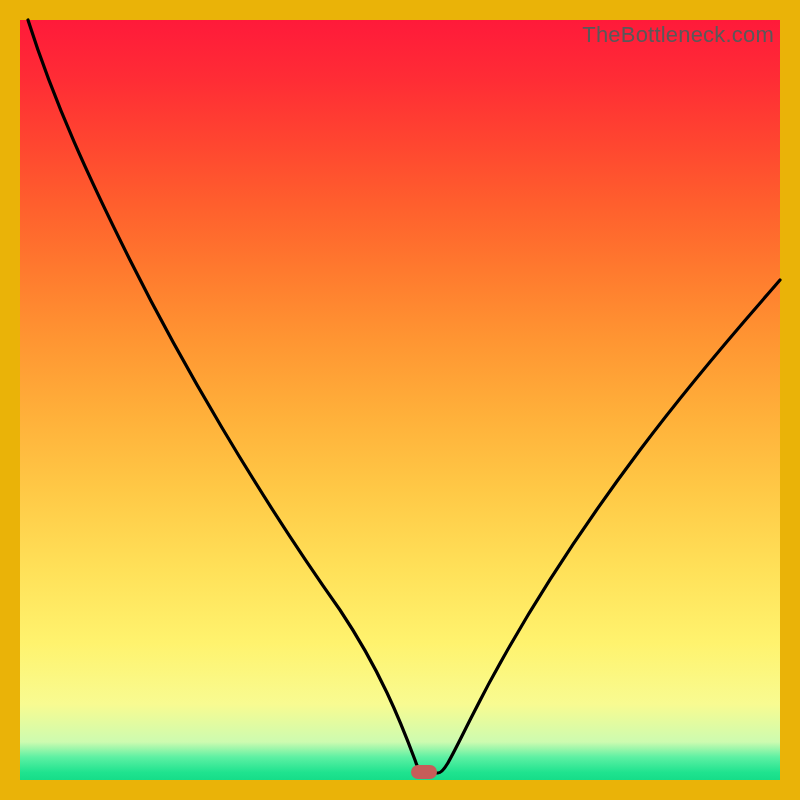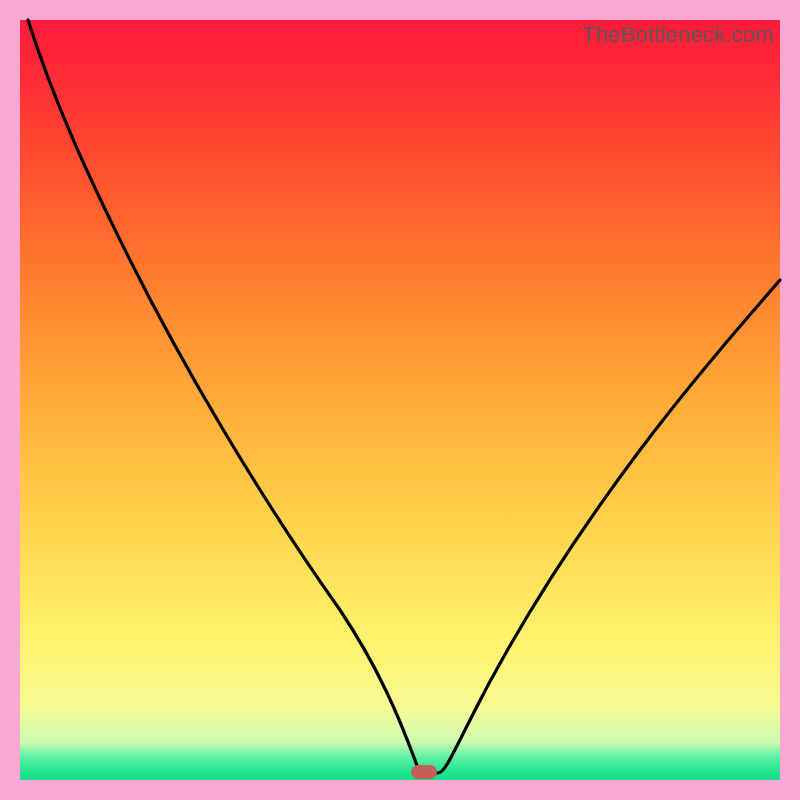--- a/index.html
+++ b/index.html
@@ -8,21 +8,21 @@
     width: 800px;
     height: 800px;
     background: #000;
     overflow: hidden;
     font-family: Arial, Helvetica, sans-serif;
   }
   .frame {
     position: relative;
     width: 800px;
     height: 800px;
-    background: #f9a8d4;
+    background: #eab308;
   }
   .plot-area {
     position: absolute;
     left: 20px;
     top: 20px;
     width: 760px;
     height: 760px;
     background: linear-gradient(to bottom,
       #ff1a3a 0%,
       #ff2d35 8%,

